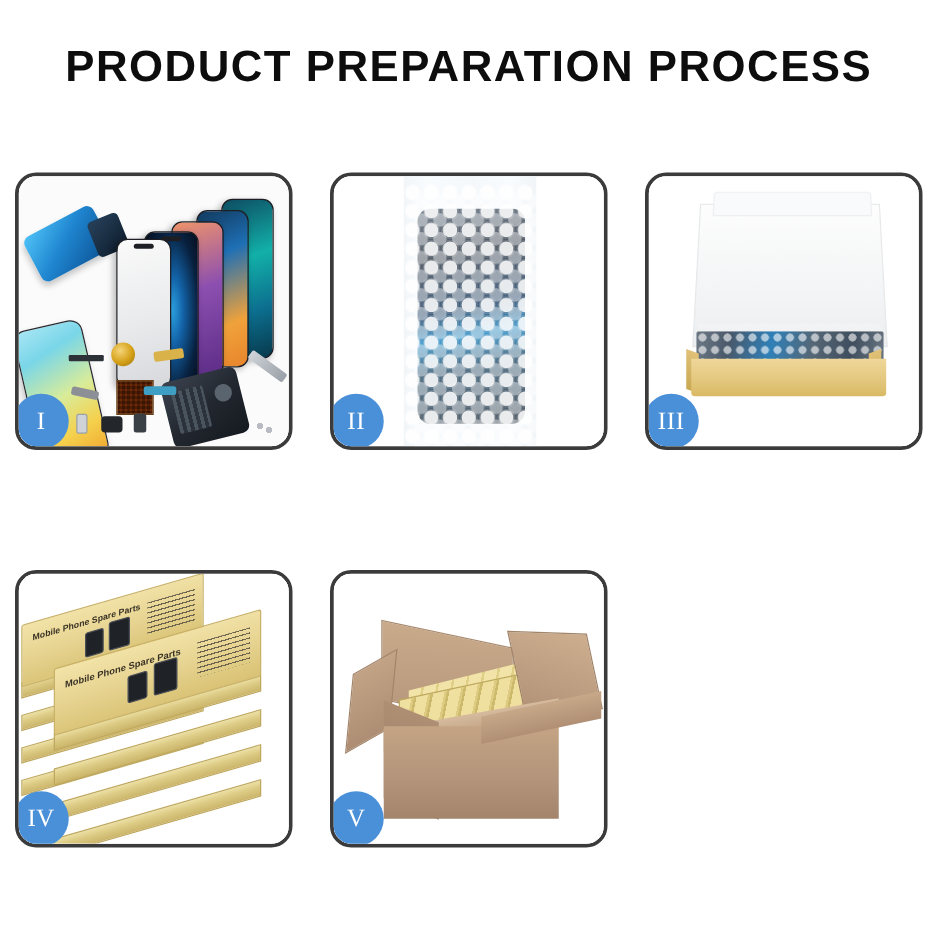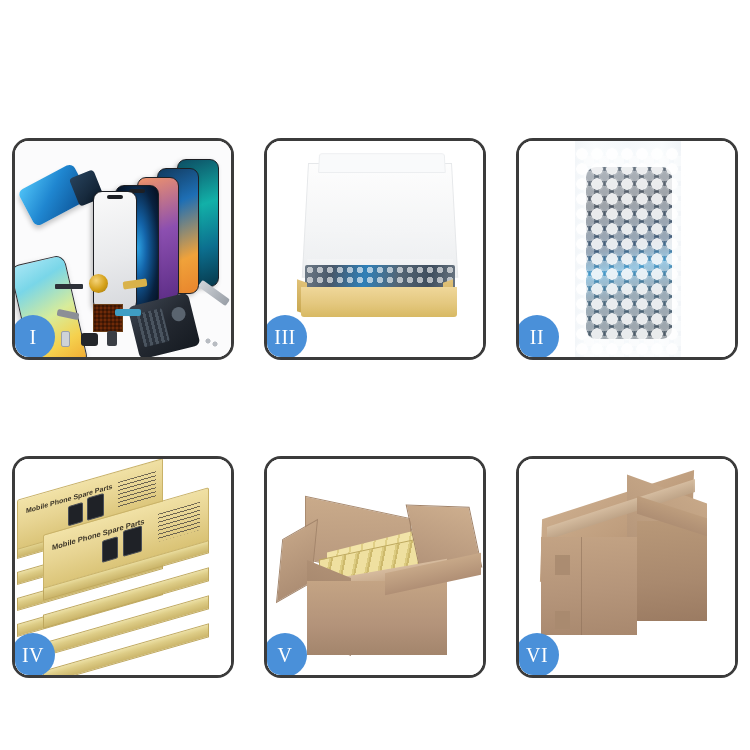--- a/index.html
+++ b/index.html
@@ -442,20 +442,21 @@
     width: 1px; height: 98px;
     background: rgba(140,112,88,0.55);
   }
 </style>
 </head>
 <body>
 
 <div class="page">
 
   <div class="header">
+    <div class="main-title">PRODUCT PREPARATION PROCESS</div>
   </div>
 
   <div class="grid">
 
     <div class="panel">
       <div class="panel-photo">
         <div class="p1-bg"></div>
 
         <div class="lcd-blue"></div>
 
@@ -484,40 +485,40 @@
         <div class="part batt"></div>
         <div class="part cam"></div>
         <div class="part screws"></div>
         <div class="part tweezer"></div>
       </div>
       <div class="badge">I</div>
     </div>
 
     <div class="panel">
       <div class="panel-photo">
+        <div class="p2-bg"></div>
+        <div class="wrap-sheet"></div>
+        <div class="wrapped-item"></div>
+        <div class="bubbles2"></div>
+        <div class="bubbles"></div>
+      </div>
+      <div class="badge">II</div>
+    </div>
+
+    <div class="panel">
+      <div class="panel-photo">
         <div class="p3-bg"></div>
         <div class="mailer-lid"></div>
         <div class="mailer-inner"></div>
         <div class="mailer-content"></div>
         <div class="mailer-side-l"></div>
         <div class="mailer-side-r"></div>
         <div class="mailer-front"></div>
       </div>
       <div class="badge">III</div>
-    </div>
-
-    <div class="panel">
-      <div class="panel-photo">
-        <div class="p2-bg"></div>
-        <div class="wrap-sheet"></div>
-        <div class="wrapped-item"></div>
-        <div class="bubbles2"></div>
-        <div class="bubbles"></div>
-      </div>
-      <div class="badge">II</div>
     </div>
 
     <div class="panel">
       <div class="panel-photo">
         <div class="p4-bg"></div>
         <div class="box-stack">
 
           <div class="rb-slab" style="left:2px; top:66px; width:146px; height:13px; transform:skewY(-16deg);"></div>
           <div class="rb-slab" style="left:2px; top:92px; width:146px; height:13px; transform:skewY(-16deg);"></div>
           <div class="rb-slab" style="left:2px; top:118px; width:146px; height:13px; transform:skewY(-16deg);"></div>
@@ -555,29 +556,15 @@
         <div class="carton-flap-right"></div>
         <div class="carton-flap-left"></div>
         <div class="carton-rim"></div>
         <div class="carton-body-side"></div>
         <div class="carton-body"></div>
         <div class="carton-flap-front"></div>
       </div>
       <div class="badge">V</div>
     </div>
 
-    <div class="panel">
-      <div class="panel-photo">
-        <div class="p6-bg"></div>
-        <div class="sealed-top"></div>
-        <div class="sealed-top-r"></div>
-        <div class="tape"></div>
-        <div class="sealed-side"></div>
-        <div class="sealed-front"></div>
-        <div class="carton-seam"></div>
-        <div class="tape-tab-a"></div>
-        <div class="tape-tab-b"></div>
-      </div>
-      <div class="badge">VI</div>
-    </div>
 
   </div>
 </div>
 
 </body></html>

